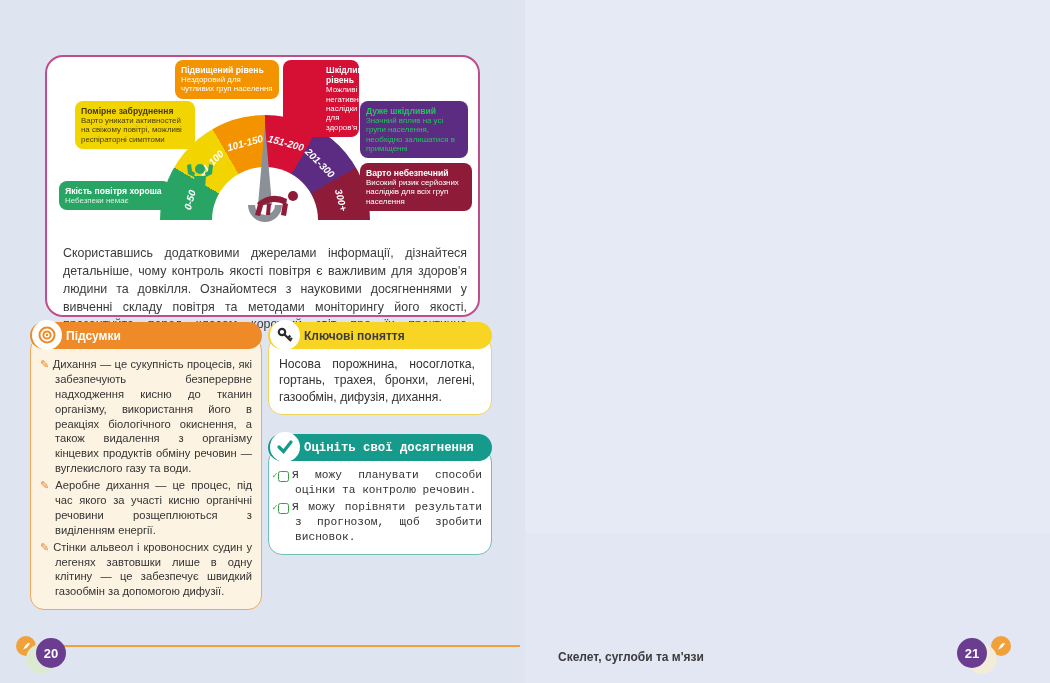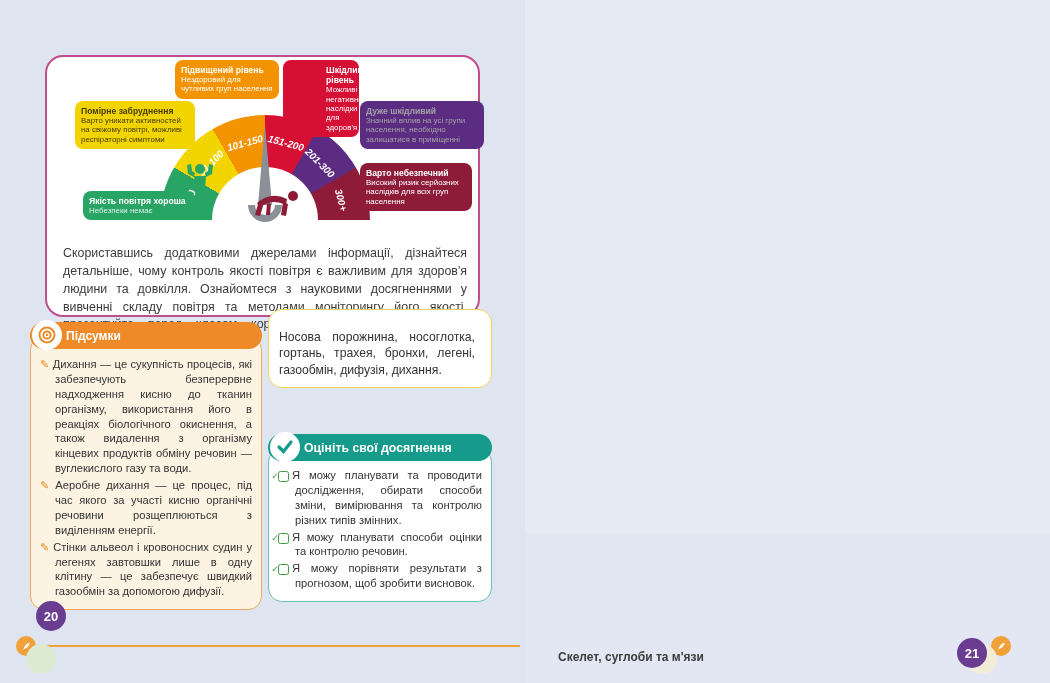--- a/index.html
+++ b/index.html
@@ -45,21 +45,21 @@
   .summary-item { font-size:11.2px; line-height:1.33; text-align:justify;
                   padding-left:15px; text-indent:-15px; margin-bottom:2px; }
   .pencil { color:#e98a2b; font-size:11px; }
 
   .key-card { position:absolute; left:268px; top:322px; width:224px; }
   .key-head { background:#f8d524; color:#3c3c3c; }
   .key-body { background:#fff; border:1.6px solid #f1d45a; border-radius:14px;
               margin-top:-13px; padding:19px 16px 9px 10px;
               font-size:12.2px; line-height:1.35; text-align:justify; }
 
-  .assess-card { position:absolute; left:268px; top:434px; width:224px; }
+  .assess-card { position:absolute; left:268px; top:434px; width:224px;font-family:Liberation Mono, monospace; }
   .assess-head { background:#169a8b; color:#fff; font-size:12.3px; }
   .assess-body { background:#fff; border:1.6px solid #6fbfb5; border-radius:14px;
                  margin-top:-13px; padding:19px 9px 8px 9px; }
   .assess-item { font-size:11.2px; line-height:1.33; text-align:justify;
                  padding-left:17px; text-indent:-17px; margin-bottom:2px; }
   .cbx { display:inline-block; width:11px; height:11px; border:1.6px solid #3f9c42;
          border-radius:2.5px; color:#3f9c42; font-size:9px; line-height:9px;
          text-align:center; font-weight:bold; margin-right:3px; }
 
   .footer-line-l { position:absolute; left:28px; top:645px; width:492px; height:2px; background:#f0a13a; }
@@ -102,37 +102,37 @@
         <rect x="16.1" y="33" width="4.4" height="21" fill="#28a564"></rect>
       </svg>
       <svg class="abs" style="left:206px; top:132px;" width="46" height="28" viewBox="0 0 46 28">
         <circle cx="40" cy="7" r="5" fill="#8e1c38"></circle>
         <path d="M4,14 Q18,2 34,10 L33,16 Q18,9 7,19 z" fill="#8e1c38"></path>
         <path d="M5,15 L2,26 L7,27 L10,17 z" fill="#8e1c38"></path>
         <path d="M30,13 L28,26 L33,27 L35,15 z" fill="#8e1c38"></path>
         <path d="M14,14 L13,26 L17,26 L18,15 z" fill="#8e1c38"></path>
       </svg>
 
-      <div class="callout" style="left:12px; top:134px; width:112px; background:#28a564; color:#fff;margin-left:24px;">
+      <div class="callout" style="left:12px; top:124px; width:112px; background:#28a564; color:#fff;">
         <span class="ct">Якість повітря хороша</span>
         <span class="cb" style="color:#d8f2e3;">Небезпеки немає</span>
       </div>
       <div class="callout" style="left:28px; top:44px; width:120px; background:#f2d400; color:#463e00;">
         <span class="ct">Помірне забруднення</span>
         <span class="cb">Варто уникати активностей на свіжому повітрі, можливі респі­раторні симптоми</span>
       </div>
       <div class="callout" style="left:128px; top:3px; width:104px; background:#f49300; color:#fff;">
         <span class="ct">Підвищений рівень</span>
         <span class="cb">Нездоровий для чутливих груп населення</span>
       </div>
       <div class="callout" style="left:236px; top:3px; width:76px; background:#d60f35; color:#fff;padding-left:43px;">
         <span class="ct">Шкідливий рівень</span>
         <span class="cb">Можливі негативні наслідки для здоров'я</span>
       </div>
-      <div class="callout" style="left:313px; top:44px; width:124px; background:#5c2c83; color:#a3a3a3;">
+      <div class="callout" style="left:313px; top:44px; width:108px; background:#5c2c83; color:#22c55e;">
         <span class="ct">Дуже шкідливий</span>
         <span class="cb">Значний вплив на усі групи населення, необхідно залишатися в приміщенні</span>
       </div>
       <div class="callout" style="left:313px; top:106px; width:112px; background:#8e1c38; color:#fff;">
         <span class="ct">Варто небезпечний</span>
         <span class="cb">Високий ризик серйозних наслідків для всіх груп населення</span>
       </div>
 
       <p class="task-par">Скориставшись додатковими джерелами інформації, дізнайтеся детальніше, чому контроль якості повітря є важливим для здоров'я людини та довкілля. Ознайомтеся з науковими досягненнями у вивченні складу повітря та методами моніторингу його якості, презентуйте перед класом короткий звіт про їх практичне застосування людством.</p>
     </div>
@@ -149,49 +149,57 @@
         <span>Підсумки</span>
       </div>
       <div class="summary-body">
         <div class="summary-item"><span class="pencil">✎</span> <span>Дихання — це сукупність процесів, які забезпечують безперервне надходження кисню до тканин організму, використання його в реакціях біологічного окиснення, а також видалення з організму кінцевих продуктів обміну речовин — вуглекислого газу та води.</span></div>
         <div class="summary-item"><span class="pencil">✎</span> <span>Аеробне дихання — це процес, під час якого за участі кисню органічні речовини розщеплюються з виділенням енергії.</span></div>
         <div class="summary-item"><span class="pencil">✎</span> <span>Стінки альвеол і кровоносних судин у легенях завтовшки лише в одну клітину — це забезпечує швидкий газообмін за допомогою дифузії.</span></div>
       </div>
     </div>
 
     <div class="key-card">
+      <div class="card-head key-head">
+        <span class="head-circle">
+          <svg width="17" height="17" viewBox="0 0 17 17">
+            <circle cx="5" cy="5" r="3.2" fill="none" stroke="#2b2b2b" stroke-width="2.2"></circle>
+            <path d="M7.5,7.5 L14,14 M11,11 l2.4,-2.4 M13,13 l2,-2" stroke="#2b2b2b" stroke-width="2.2" fill="none"></path>
+          </svg>
+        </span>
+        <span>Ключові поняття</span>
+      </div>
       <div class="key-body">
         <span>Носова порожнина, носоглотка, гортань, трахея, бронхи, легені, газообмін, дифузія, дихання.</span>
       </div>
     </div>
 
     <div class="assess-card">
       <div class="card-head assess-head">
         <span class="head-circle">
           <svg width="18" height="18" viewBox="0 0 18 18">
             <path d="M3,9 L7.5,13.5 L15,4" stroke="#169a8b" stroke-width="3.2" fill="none" stroke-linecap="round"></path>
           </svg>
         </span>
         <span>Оцініть свої досягнення</span>
       </div>
       <div class="assess-body">
-        <div class="assess-item"><span class="cbx">✓</span><span>Я можу планувати та проводити дослідження, обирати способи зміни, вимірювання та контролю різних типів змінних.</span></div>
         <div class="assess-item"><span class="cbx">✓</span><span>Я можу планувати способи оцінки та контролю речовин.</span></div>
         <div class="assess-item"><span class="cbx">✓</span><span>Я можу порівняти результати з прогнозом, щоб зробити висновок.</span></div>
       </div>
     </div>
 
     <div class="footer-line-l"></div>
     <div class="footer-ico" style="left:16px; top:636px;">
       <svg width="11" height="11" viewBox="0 0 11 11">
           <path d="M2,9 Q5,1 9,2 Q7,7 3,8 z" fill="#fff"></path>
         </svg>
     </div>
     <div class="pageno-halo" style="left:26px; top:644px; background:#dcead2;"></div>
-    <div class="pageno" style="left:36px; top:601px;">20</div>
+    <div class="pageno" style="left:36px; top:638px;">20</div>
 
   </div>
 
   <div class="page-right">
 
     <div class="footer-chap" style="left:33px; top:650px; position:absolute;">Скелет, суглоби та м'язи</div>
     <div class="pageno-halo" style="left:442px; top:644px; background:#f3ecd8; position:absolute;"></div>
     <div class="pageno" style="left:432px; top:638px; position:absolute;">21</div>
     <div class="footer-ico" style="left:466px; top:636px; position:absolute;">
       <svg width="11" height="11" viewBox="0 0 11 11">

